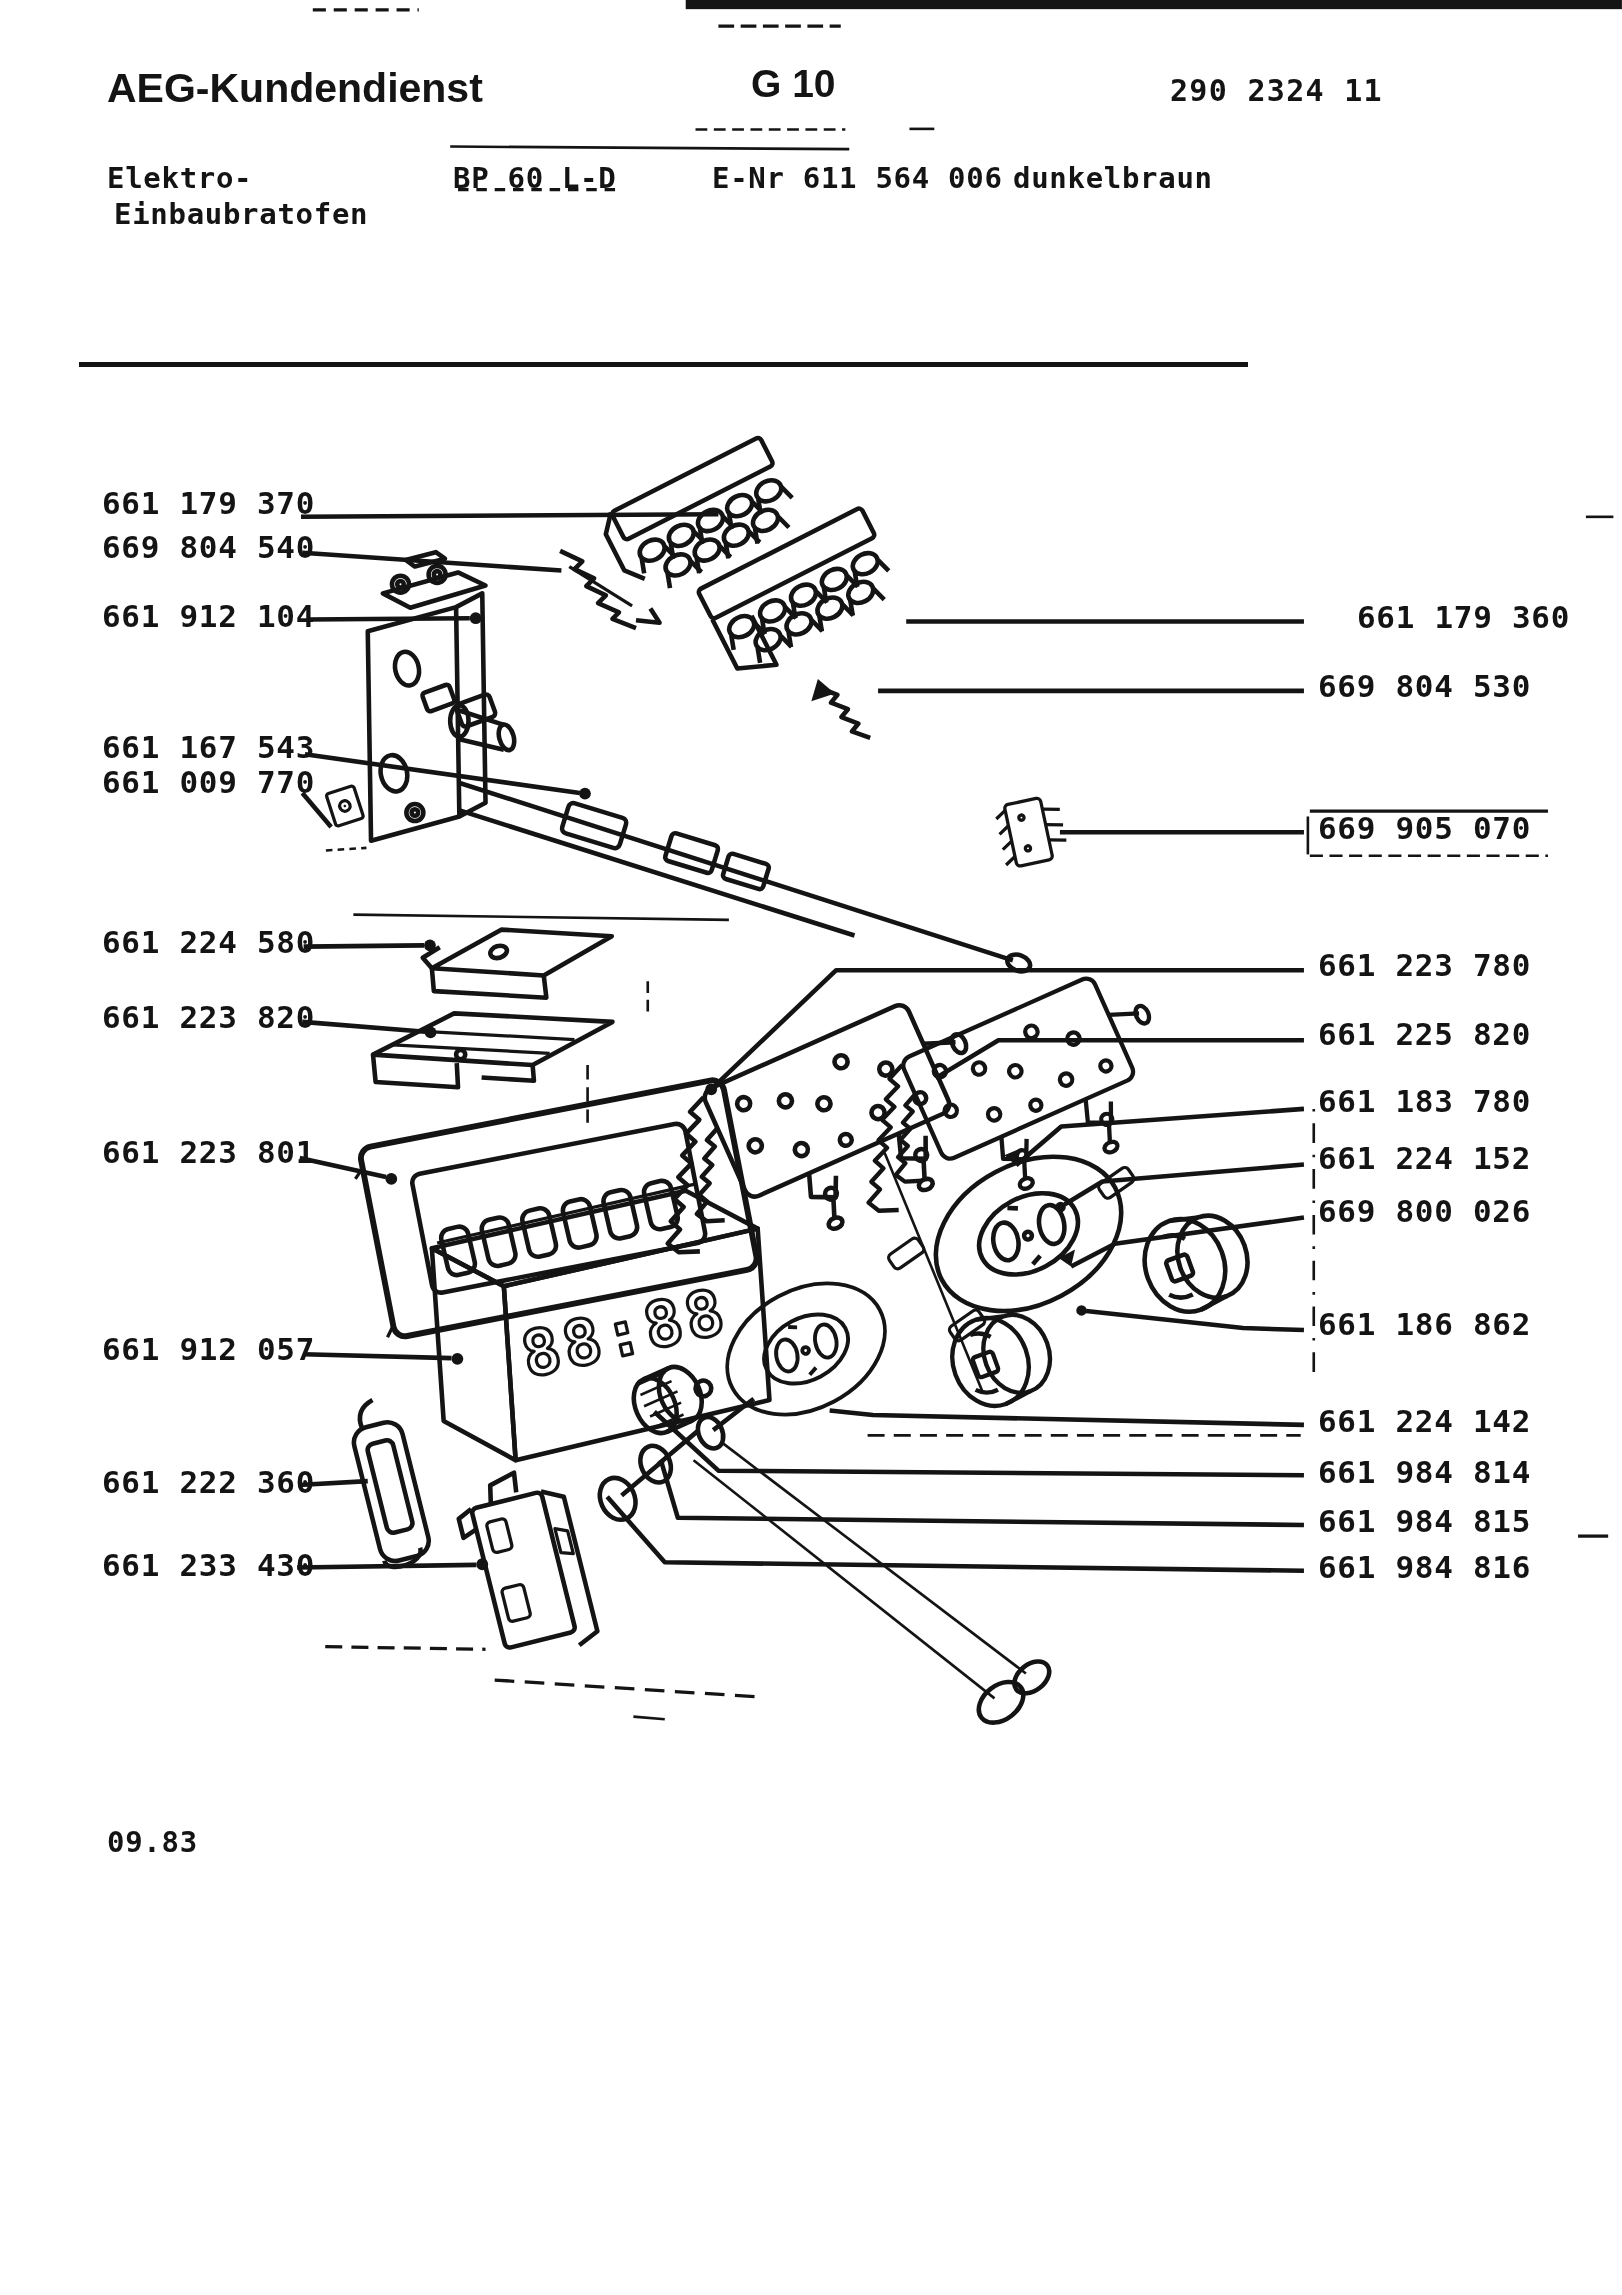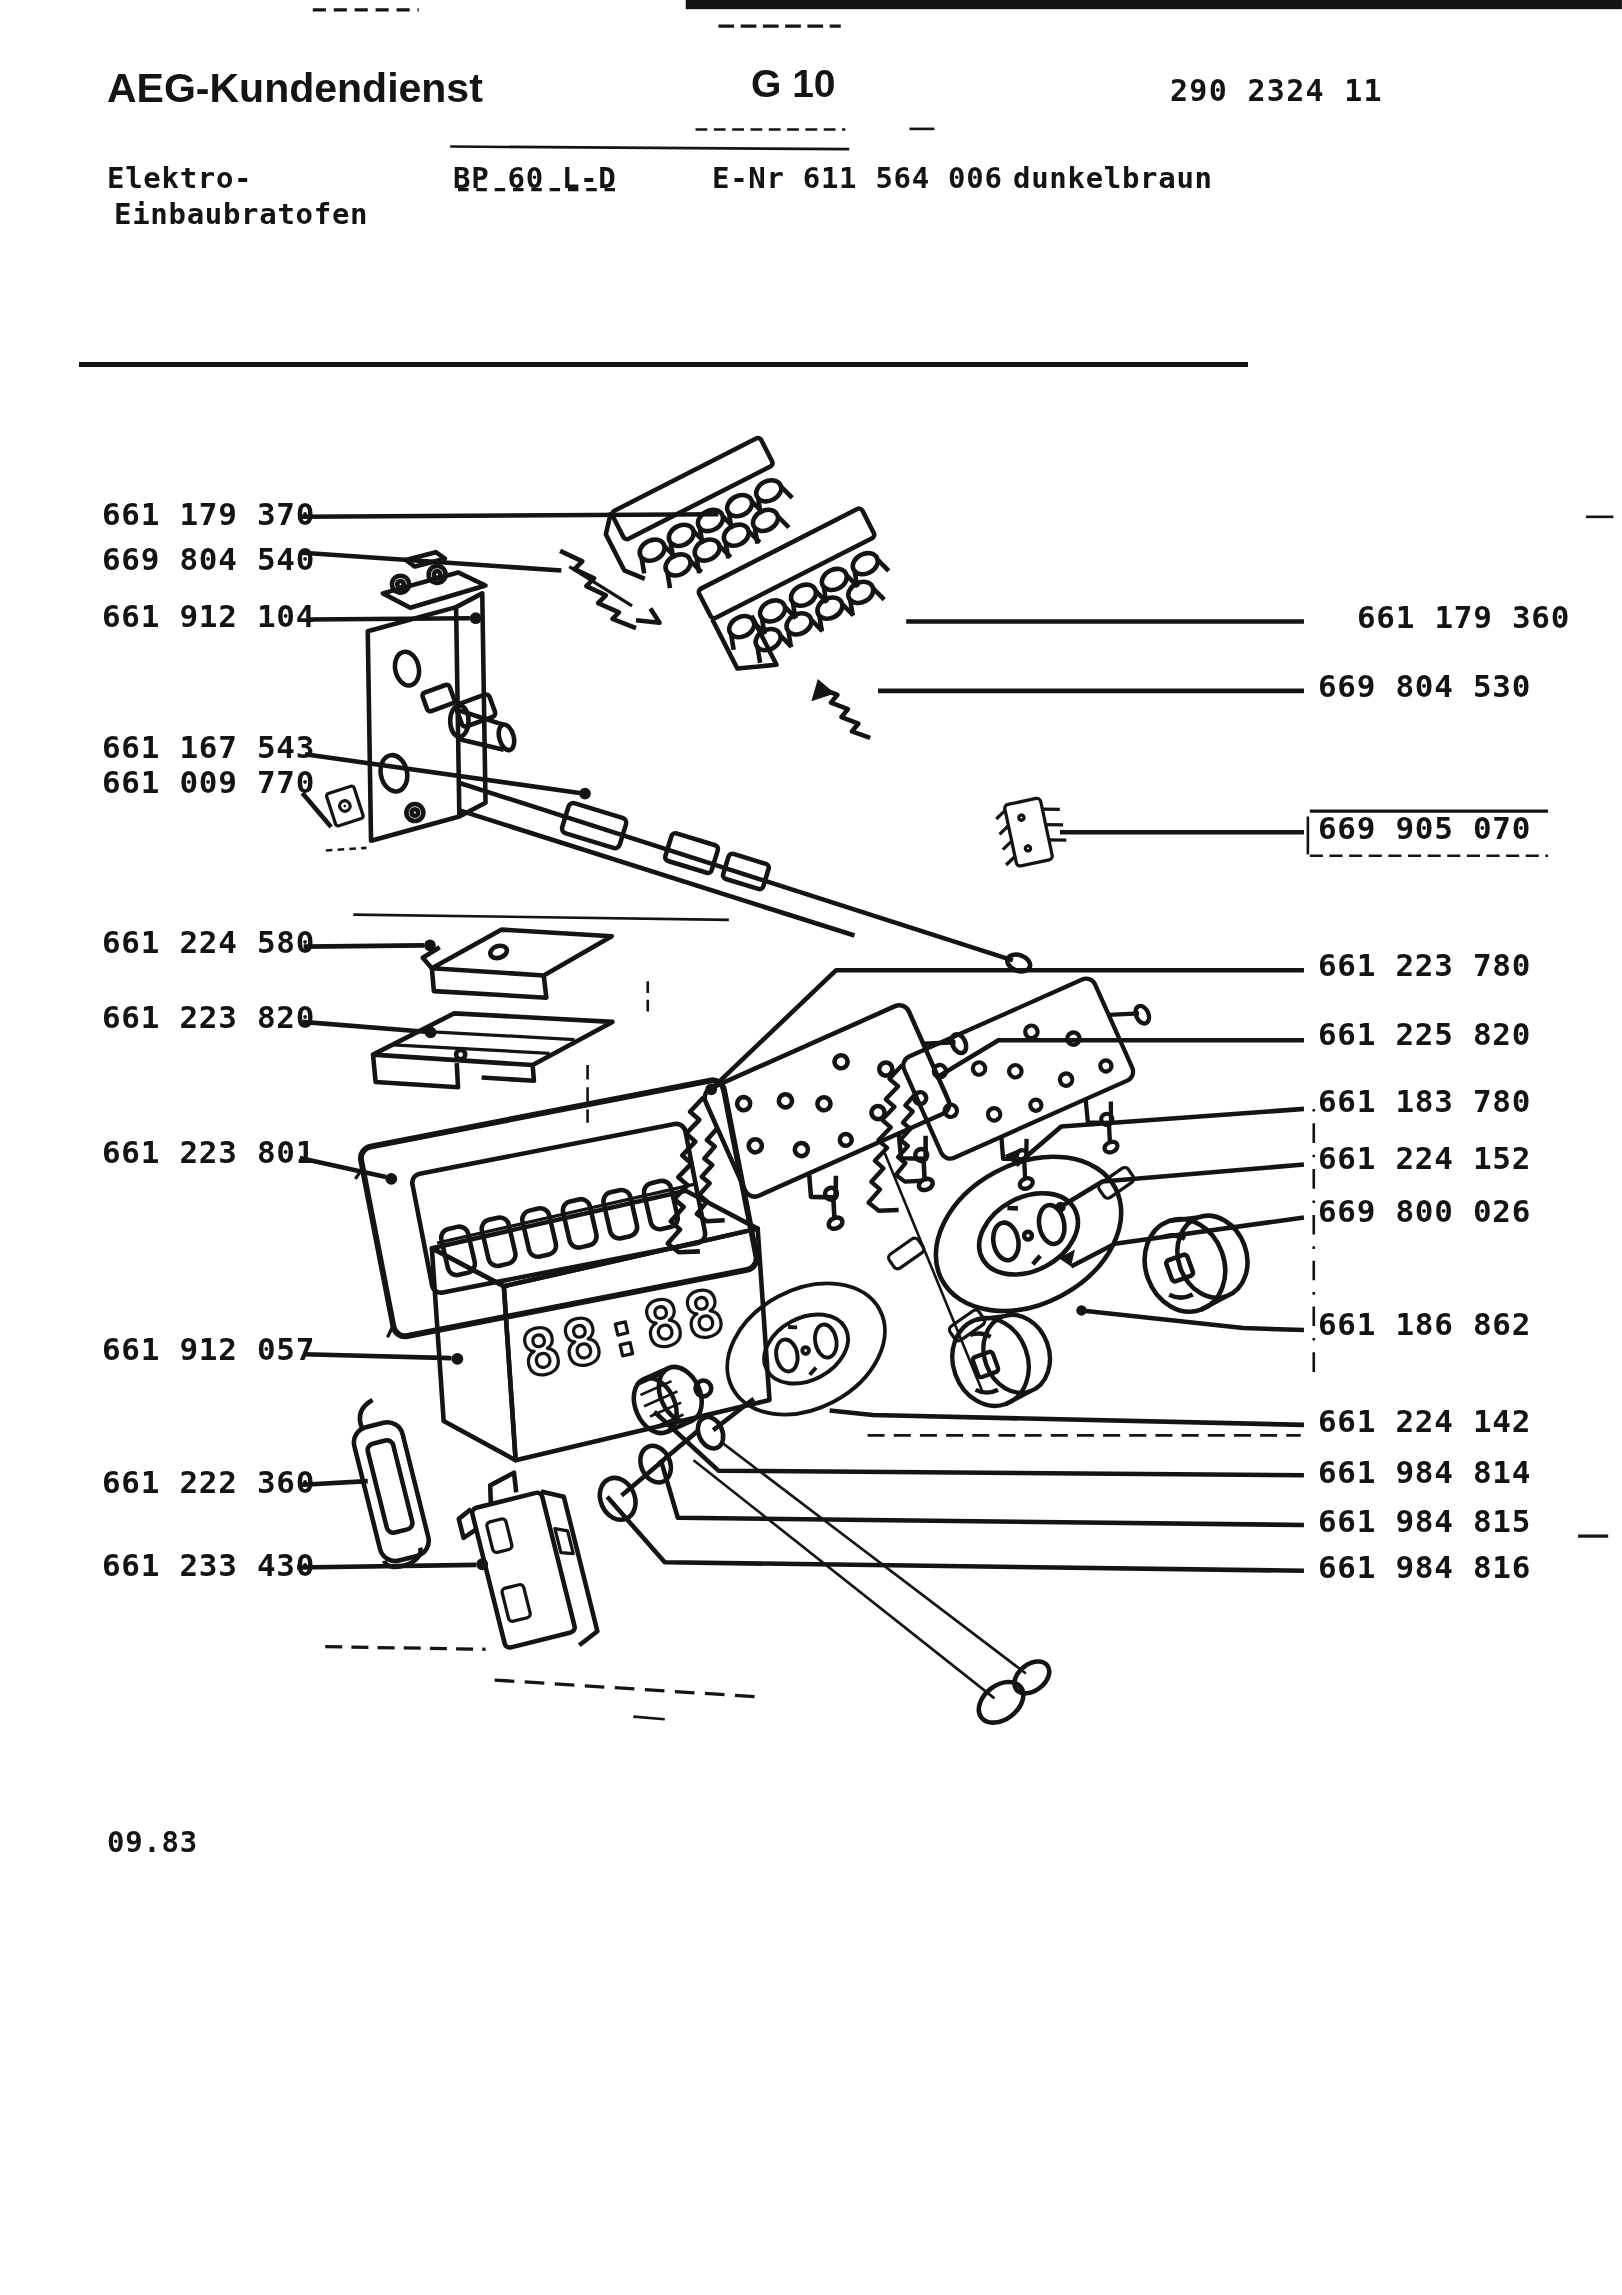--- a/index.html
+++ b/index.html
@@ -38,22 +38,22 @@
 <div class="abs docnum" style="left:1170px;top:72px;">290 2324 11</div>
 
 <div class="abs sub" style="left:107px;top:160px;">Elektro-</div>
 <div class="abs sub" style="left:114px;top:196px;">Einbaubratofen</div>
 <div class="abs sub" style="left:453px;top:160px;">BP 60 L-D</div>
 <div class="abs sub" style="left:712px;top:160px;">E-Nr 611 564 006</div>
 <div class="abs sub" style="left:1013px;top:160px;">dunkelbraun</div>
 
 <div class="rule" style="left:79px;top:362px;width:1169px;height:4.6px;"></div>
 
-<div class="abs plabel" style="left:102px;top:499px;">661 179 370</div>
-<div class="abs plabel" style="left:102px;top:544px;">669 804 540</div>
+<div class="abs plabel" style="left:102px;top:488px;">661 179 370</div>
+<div class="abs plabel" style="left:102px;top:532px;">669 804 540</div>
 <div class="abs plabel" style="left:102px;top:601px;">661 912 104</div>
 <div class="abs plabel" style="left:102px;top:732px;">661 167 543</div>
 <div class="abs plabel" style="left:102px;top:767px;">661 009 770</div>
 <div class="abs plabel" style="left:102px;top:927px;">661 224 580</div>
 <div class="abs plabel" style="left:102px;top:1002px;">661 223 820</div>
 <div class="abs plabel" style="left:102px;top:1137px;">661 223 801</div>
 <div class="abs plabel" style="left:102px;top:1334px;">661 912 057</div>
 <div class="abs plabel" style="left:102px;top:1467px;">661 222 360</div>
 <div class="abs plabel" style="left:102px;top:1550px;">661 233 430</div>
 

